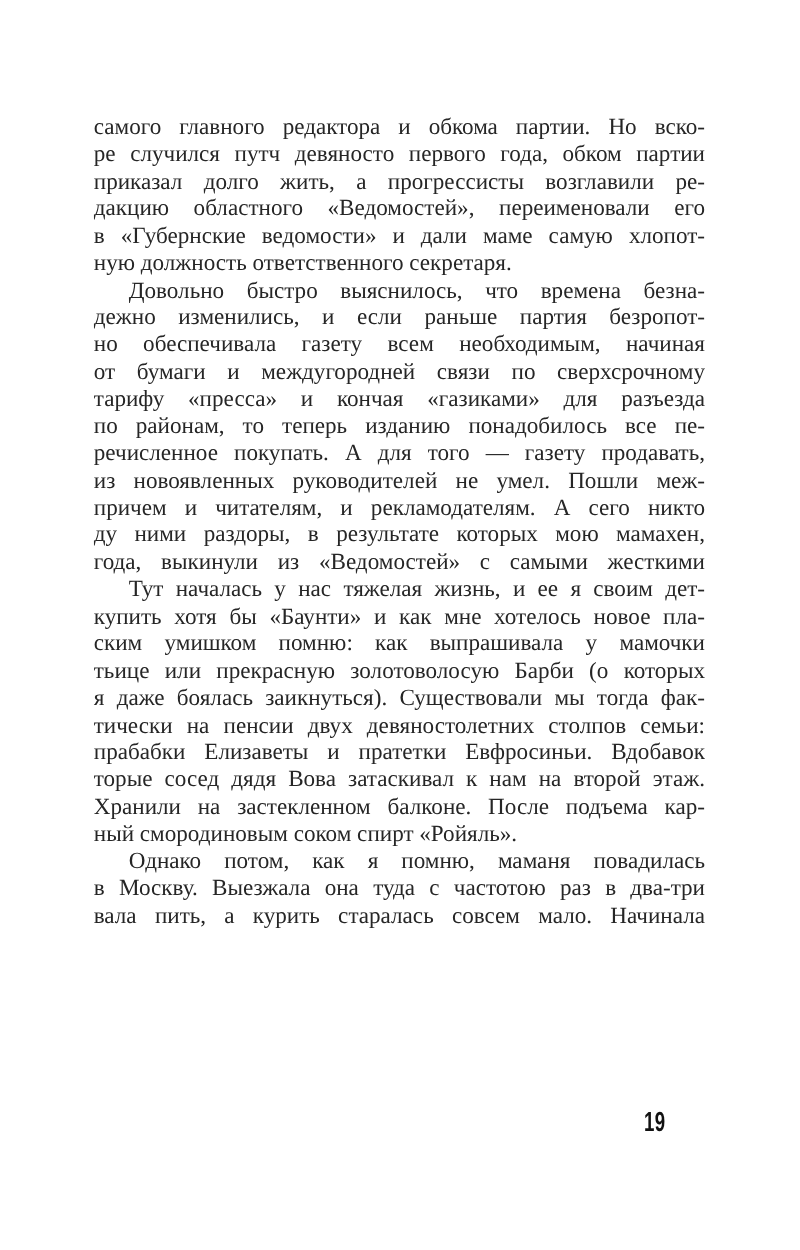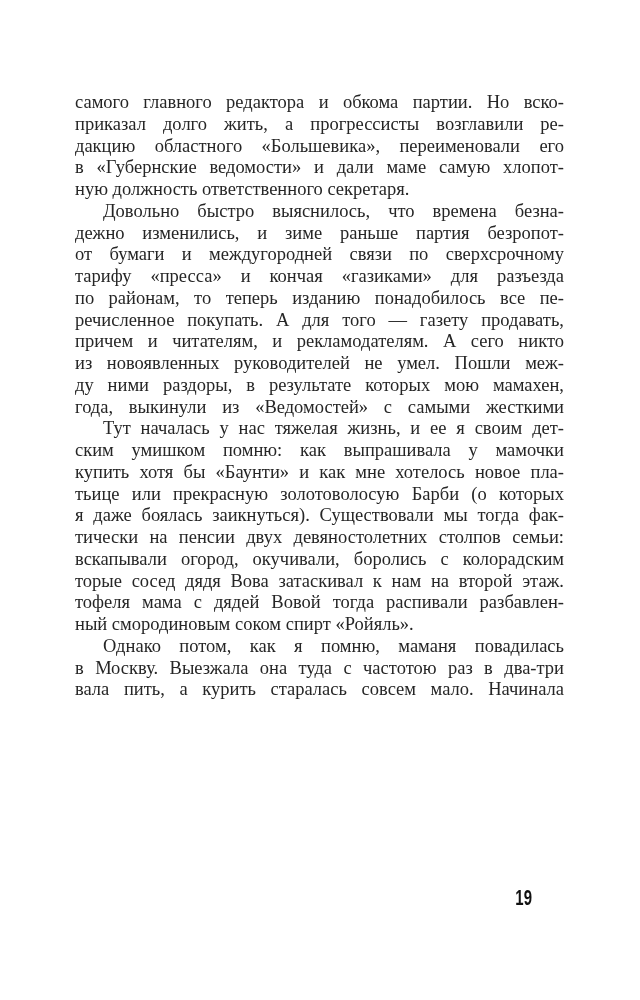--- a/index.html
+++ b/index.html
@@ -51,42 +51,44 @@
     transform: scaleX(0.68);
     transform-origin: 100% 0%;
   }
 </style>
 </head>
 <body>
 
 <main class="page">
   <section class="text-block">
       <div class="line">самого главного редактора и обкома партии. Но вско-</div>
+      <div class="line">ре случился путч девяносто первого года, обком партии</div>
       <div class="line">приказал долго жить, а прогрессисты возглавили ре-</div>
-      <div class="line">дакцию областного «Большевика», переименовали его</div>
+      <div class="line">дакцию областного «Ведомостей», переименовали его</div>
       <div class="line">в «Губернские ведомости» и дали маме самую хлопот-</div>
       <div class="line para-end">ную должность ответственного секретаря.</div>
       <div class="line indent">Довольно быстро выяснилось, что времена безна-</div>
-      <div class="line">дежно изменились, и зиме раньше партия безропот-</div>
+      <div class="line">дежно изменились, и если раньше партия безропот-</div>
+      <div class="line">но обеспечивала газету всем необходимым, начиная</div>
       <div class="line">от бумаги и междугородней связи по сверхсрочному</div>
       <div class="line">тарифу «пресса» и кончая «газиками» для разъезда</div>
       <div class="line">по районам, то теперь изданию понадобилось все пе-</div>
       <div class="line">речисленное покупать. А для того — газету продавать,</div>
+      <div class="line">из новоявленных руководителей не умел. Пошли меж-</div>
       <div class="line">причем и читателям, и рекламодателям. А сего никто</div>
-      <div class="line">из новоявленных руководителей не умел. Пошли меж-</div>
       <div class="line">ду ними раздоры, в результате которых мою мамахен,</div>
       <div class="line">года, выкинули из «Ведомостей» с самыми жесткими</div>
       <div class="line indent">Тут началась у нас тяжелая жизнь, и ее я своим дет-</div>
+      <div class="line">купить хотя бы «Баунти» и как мне хотелось новое пла-</div>
       <div class="line">ским умишком помню: как выпрашивала у мамочки</div>
-      <div class="line">купить хотя бы «Баунти» и как мне хотелось новое пла-</div>
       <div class="line">тьице или прекрасную золотоволосую Барби (о которых</div>
       <div class="line">я даже боялась заикнуться). Существовали мы тогда фак-</div>
       <div class="line">тически на пенсии двух девяностолетних столпов семьи:</div>
-      <div class="line">вскапывали огород, окучивали, боролись с колорадским</div>
+      <div class="line">прабабки Елизаветы и пратетки Евфросиньи. Вдобавок</div>
       <div class="line">торые сосед дядя Вова затаскивал к нам на второй этаж.</div>
-      <div class="line">тофеля мама с дядей Вовой тогда распивали разбавлен-</div>
+      <div class="line">Хранили на застекленном балконе. После подъема кар-</div>
       <div class="line para-end">ный смородиновым соком спирт «Ройяль».</div>
       <div class="line indent">Однако потом, как я помню, маманя повадилась</div>
       <div class="line">в Москву. Выезжала она туда с частотою раз в два-три</div>
       <div class="line">вала пить, а курить старалась совсем мало. Начинала</div>
     </section>
   <div class="folio">19</div>
 </main>
 
 </body></html>

